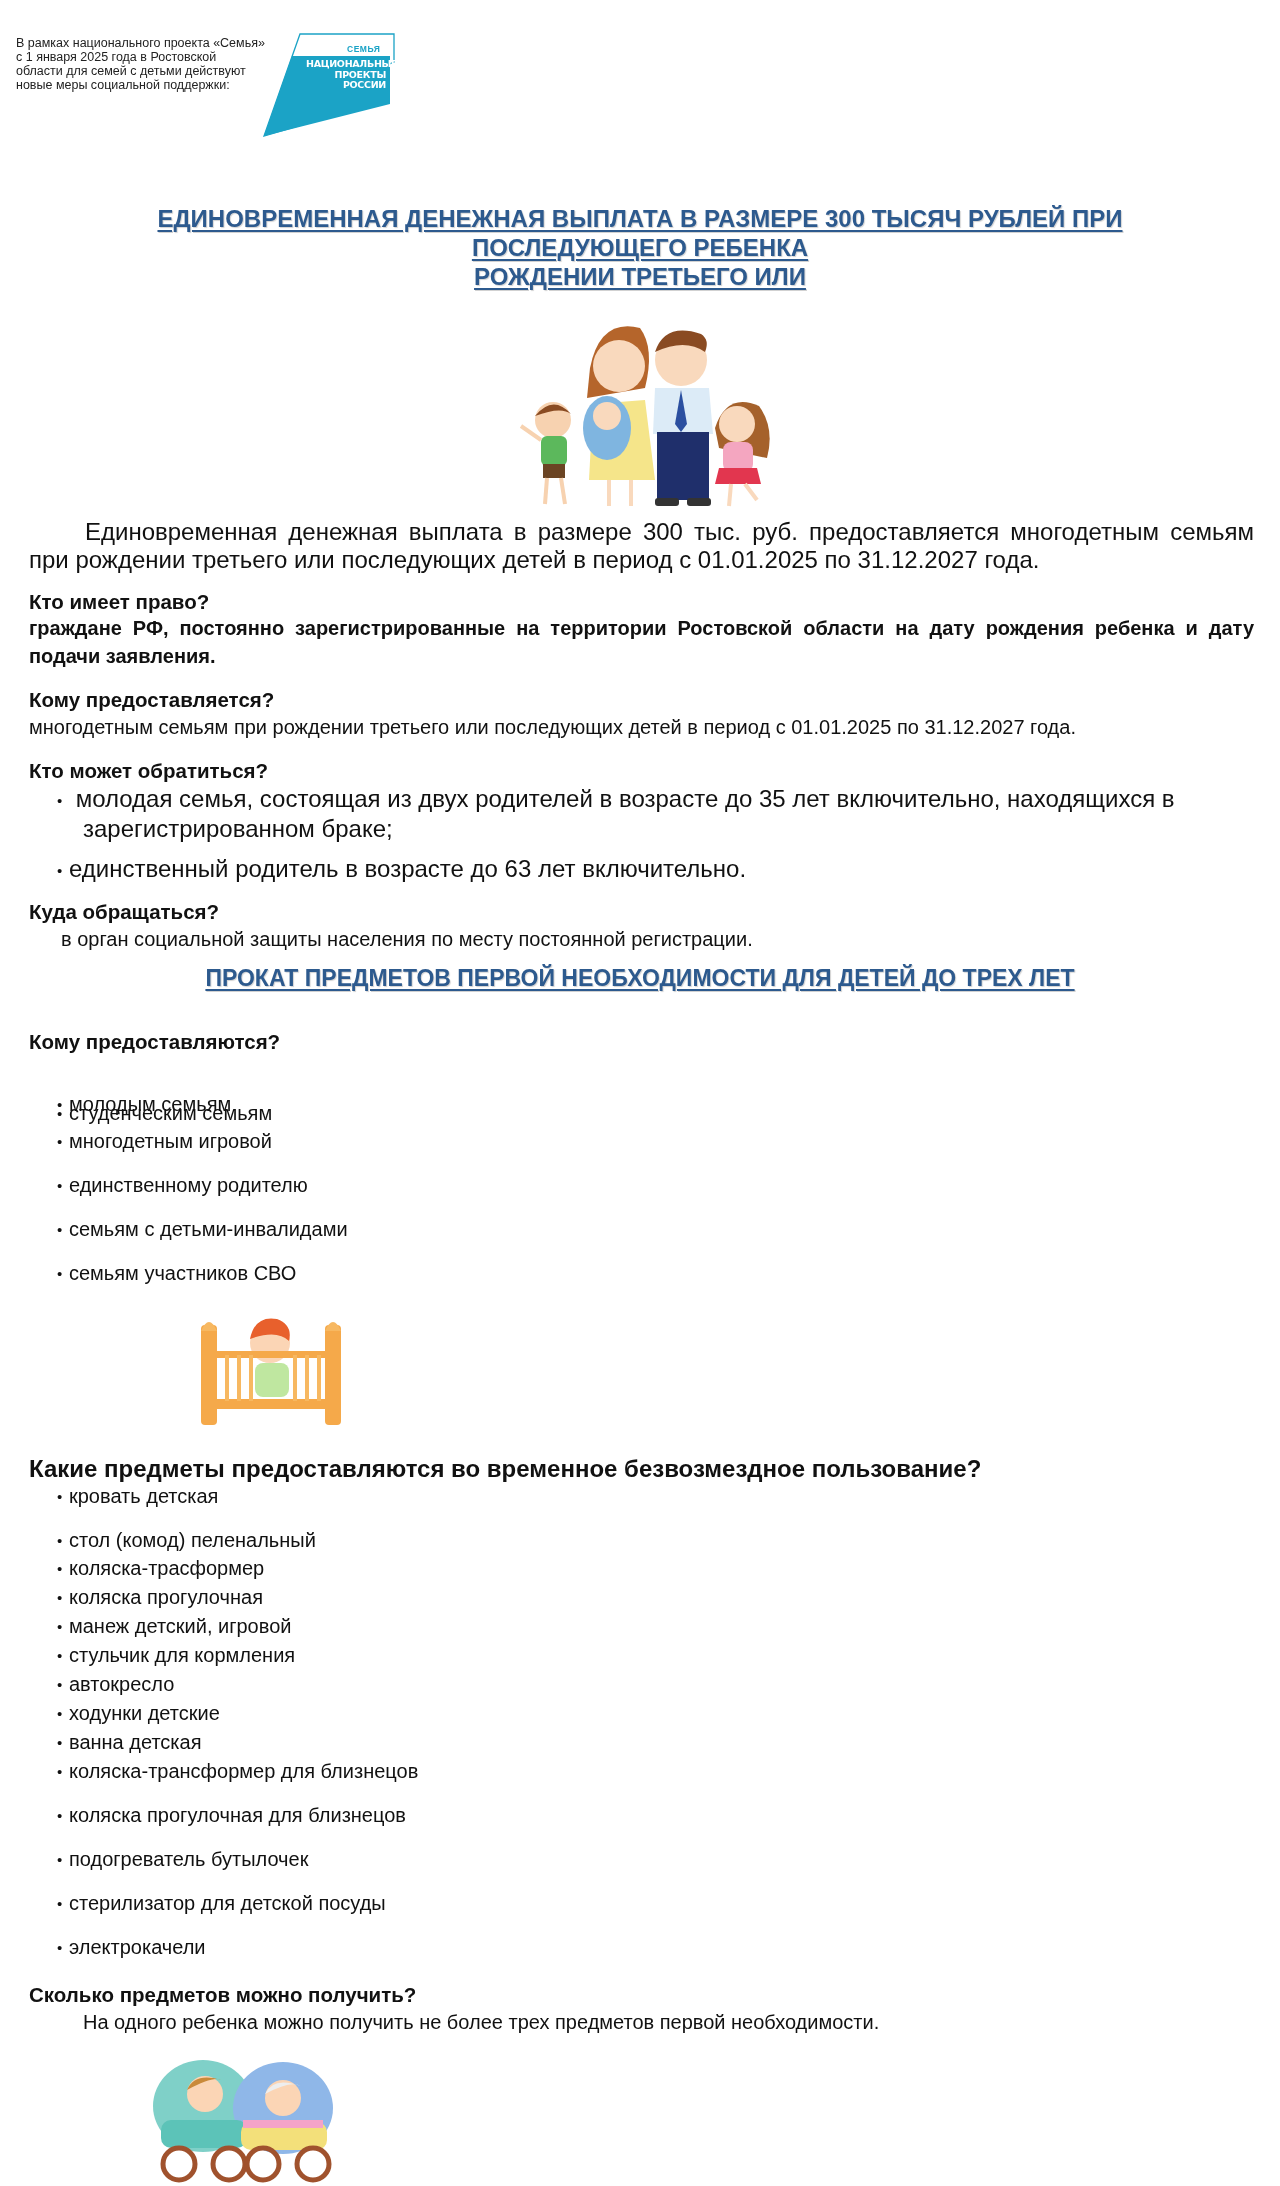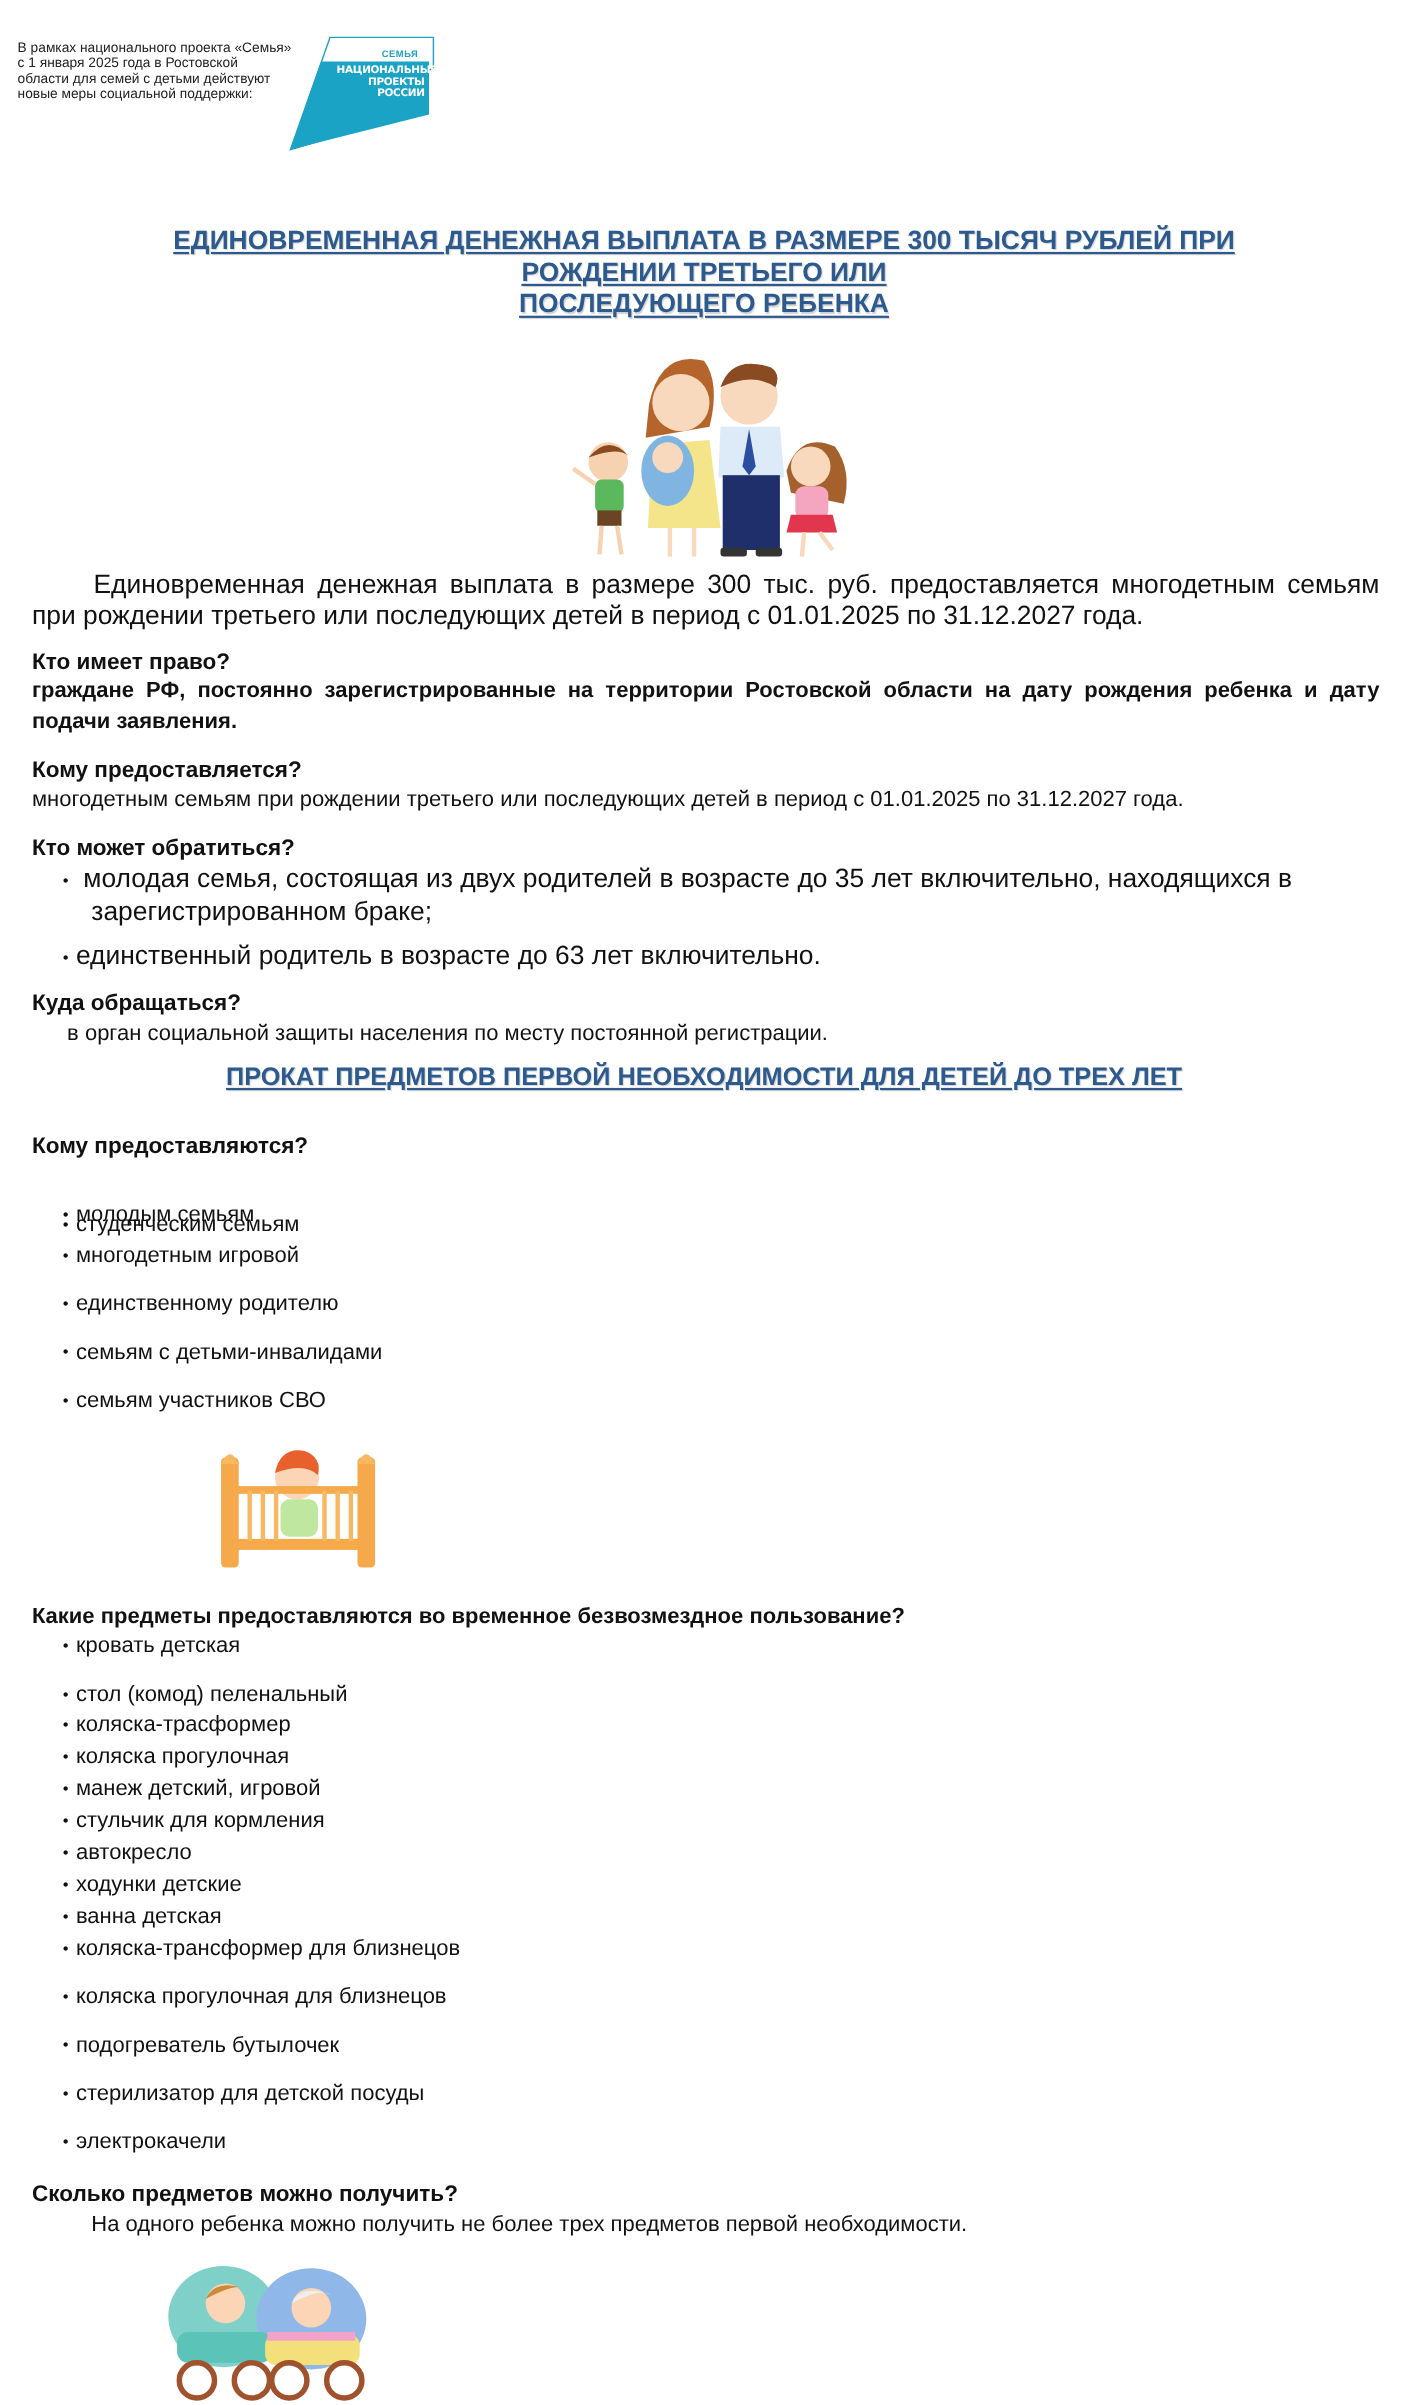--- a/index.html
+++ b/index.html
@@ -41,22 +41,22 @@
   <div class="logo-semya">СЕМЬЯ</div>
   <div class="logo-np">
     <div>НАЦИОНАЛЬНЫЕ</div>
     <div>ПРОЕКТЫ</div>
     <div>РОССИИ</div>
   </div>
 </div>
 
 <div class="abs h-title title1">
   <div>ЕДИНОВРЕМЕННАЯ  ДЕНЕЖНАЯ  ВЫПЛАТА  В РАЗМЕРЕ  300  ТЫСЯЧ  РУБЛЕЙ  ПРИ</div>
+  <div>ПОСЛЕДУЮЩЕГО РЕБЕНКА</div>
   <div>РОЖДЕНИИ  ТРЕТЬЕГО  ИЛИ</div>
-  <div>ПОСЛЕДУЮЩЕГО РЕБЕНКА</div>
 </div>
 
 <div class="abs img-family">
   <svg width="280" height="205" viewBox="0 0 280 205">
 
     <circle cx="48" cy="112" r="18" fill="#f7d2b0"></circle>
     <path d="M30,108 Q48,86 66,106 Q56,98 30,108Z" fill="#8a4b22"></path>
     <rect x="36" y="128" width="26" height="30" rx="6" fill="#5cb85c"></rect>
     <rect x="38" y="156" width="22" height="14" fill="#6b4423"></rect>
     <line x1="42" y1="170" x2="40" y2="196" stroke="#f7d2b0" stroke-width="4"></line>
@@ -134,21 +134,21 @@
       <rect x="30" y="50" width="4" height="46"></rect>
         <rect x="42" y="50" width="4" height="46"></rect>
       <rect x="54" y="50" width="4" height="46"></rect>
         <rect x="98" y="50" width="4" height="46"></rect>
       <rect x="110" y="50" width="4" height="46"></rect>
         <rect x="122" y="50" width="4" height="46"></rect>
     </g>
   </svg>
 </div>
 
-<div class="abs q" style="top:1455px;font-size:20px">Какие предметы предоставляются во временное безвозмездное пользование?</div>
+<div class="abs q" style="top:1455px;font-size:24px">Какие предметы предоставляются во временное безвозмездное пользование?</div>
 <div class="list-b">
   <div class="li" style="top:1482px">кровать детская</div>
   <div class="li" style="top:1526px">стол (комод) пеленальный</div>
   <div class="li" style="top:1554px">коляска-трасформер</div>
   <div class="li" style="top:1583px">коляска прогулочная</div>
   <div class="li" style="top:1612px">манеж детский, игровой</div>
   <div class="li" style="top:1641px">стульчик для кормления</div>
   <div class="li" style="top:1670px">автокресло</div>
   <div class="li" style="top:1699px">ходунки детские</div>
   <div class="li" style="top:1728px">ванна детская</div>

